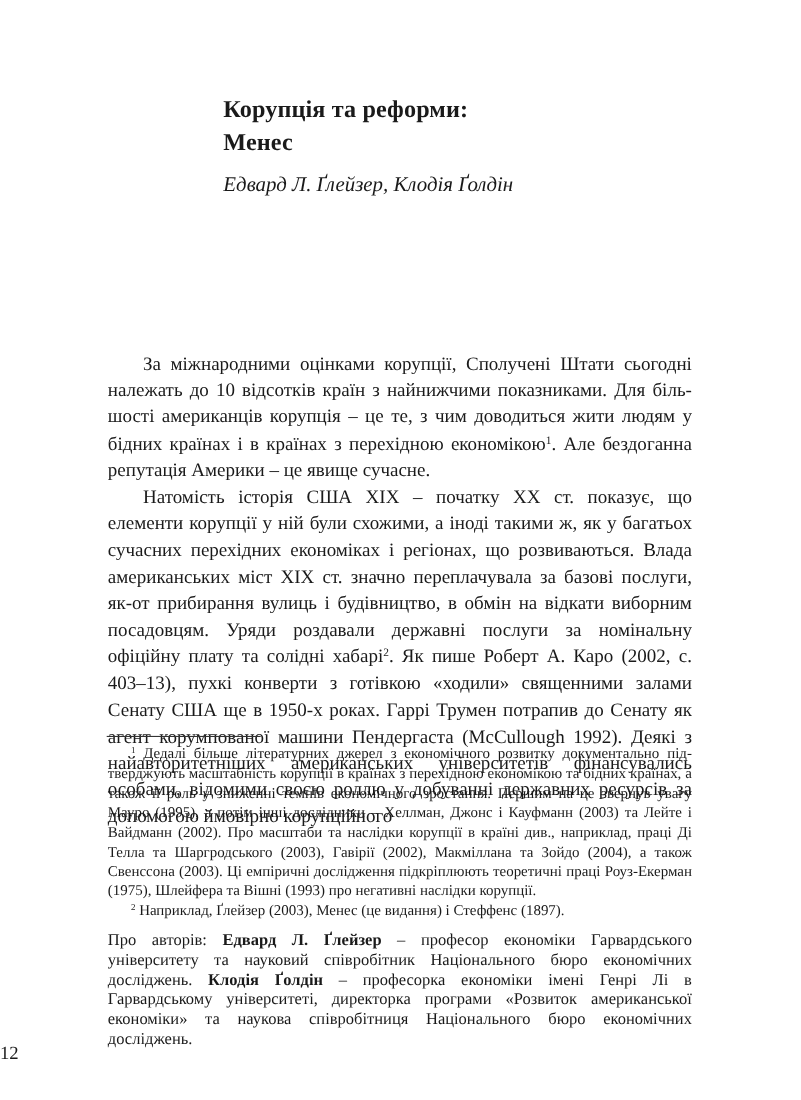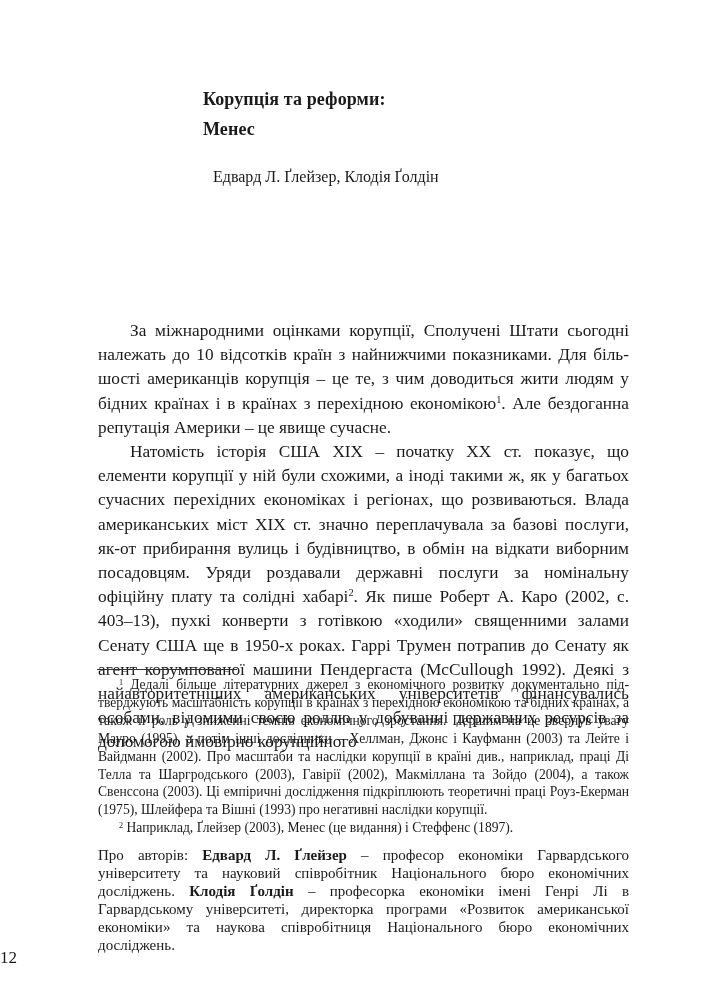--- a/index.html
+++ b/index.html
@@ -1,19 +1,19 @@
 <!DOCTYPE html>
 <html><head>
 <meta charset="utf-8">
 <style>
   html, body { margin: 0; padding: 0; background: #ffffff; }
   body { width: 728px; height: 1000px; position: relative; overflow: hidden; color: #1a1a1a; font-family: "Liberation Serif", "DejaVu Serif", serif; }
   .page { position: absolute; left: 0; top: 0; width: 728px; height: 1000px; }
-  .title { position: absolute; left: 203px; top: 84px; margin: 0; font-size: 18px; line-height: 30px; font-weight: bold; letter-spacing: 0.1px; }
-  .authors { position: absolute; left: 203px; top: 158px; margin: 10px; font-size: 16px; font-weight: normal; }
+  .title { position: absolute; left: 203px; top: 84px; margin: 0; font-size: 22px; line-height: 30px; font-weight: bold; letter-spacing: 0.1px; }
+  .authors { position: absolute; left: 203px; top: 158px; margin: 0; font-size: 19px; font-style: italic; font-weight: normal; }
   .section-heading { position: absolute; left: 130px; top: 288px; margin: 0; font-size: 15.5px; font-weight: bold; }
   .body-text { position: absolute; left: 98px; top: 319px; width: 531px; }
   .body-text p { margin: 0; font-size: 17.3px; line-height: 24.2px; text-align: justify; text-indent: 32px; hyphens: manual; }
   sup { font-size: 0.6em; line-height: 0; vertical-align: 0.55em; }
   .fn-rule { position: absolute; left: 97px; top: 669px; width: 140px; height: 0; border-top: 1px solid #333; }
   .footnotes { position: absolute; left: 98px; top: 676px; width: 531px; }
   .footnotes p { margin: 0; font-size: 13.6px; line-height: 17.9px; text-align: justify; text-indent: 21px; }
   .about { position: absolute; left: 98px; top: 846px; width: 531px; margin: 0; font-size: 15px; line-height: 18px; text-align: justify; }
   .about b { font-weight: bold; }
   .page-number { position: absolute; left: 0; width: 728px; top: 948px; text-align: left; font-size: 17px; }

